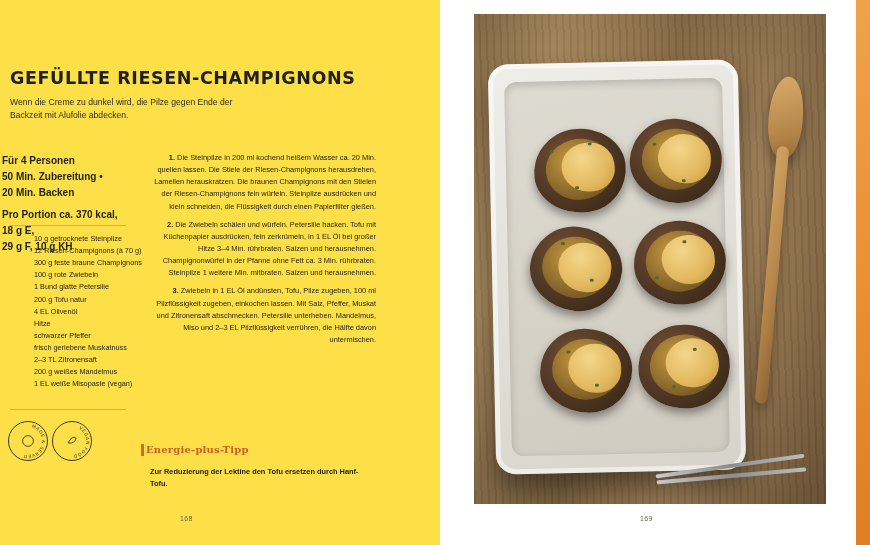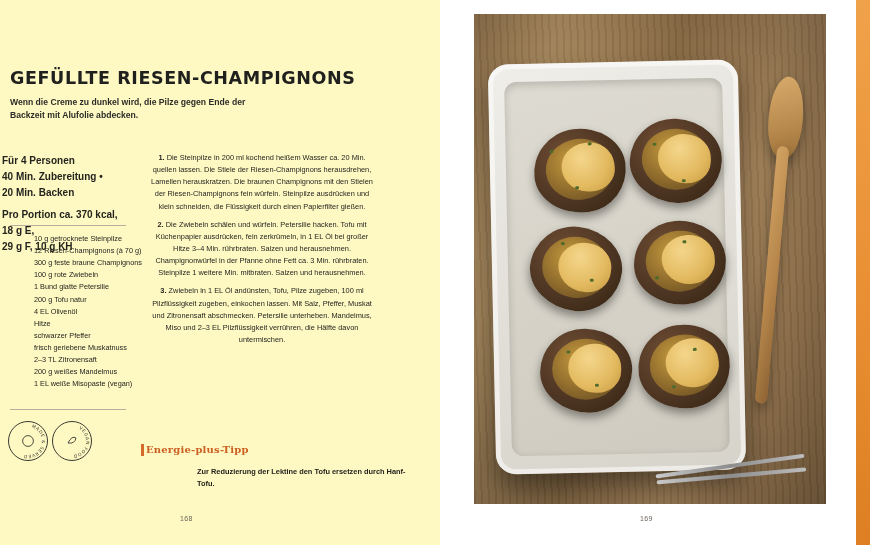--- a/index.html
+++ b/index.html
@@ -17,21 +17,21 @@
     position: relative;
     width: 870px;
     height: 545px;
     display: flex;
   }
   
   .page-left {
     position: relative;
     width: 440px;
     height: 545px;
-    background: #fef9c3;
+    background: #fde047;
     box-sizing: border-box;
     padding: 0;
   }
   .recipe-title {
     position: absolute;
     left: 10px;
     top: 68px;
     font-size: 17.5px;
     letter-spacing: 0.6px;
     font-weight: 700;
@@ -39,21 +39,21 @@
     font-family: "DejaVu Sans", sans-serif;
   }
   .recipe-note {
     position: absolute;
     left: 10px;
     top: 96px;
     width: 245px;
     font-size: 8.6px;
     line-height: 1.5;
     color: #2c2c28;
-    font-weight: 700;
+    font-weight: 400;
   }
   .meta-block {
     position: absolute;
     left: 2px;
     top: 153px;
     width: 120px;
     font-size: 10px;
     line-height: 1.62;
     color: #24241f;
     font-weight: 700;
@@ -105,21 +105,21 @@
   .badge svg { display: block; }
   
   .steps {
     position: absolute;
     left: 148px;
     top: 152px;
     width: 228px;
     font-size: 7.4px;
     line-height: 1.64;
     color: #24241f;
-    text-align: center;
+    text-align: right;
   }
   .steps p { margin: 0 0 6px 0; }
   .steps .num { font-weight: 700; }
   .tip-box {
     position: absolute;
     left: 141px;
     top: 444px;
     width: 232px;
   }
   .tip-rule {
@@ -142,21 +142,20 @@
   }
   .tip-text {
     position: absolute;
     left: 9px;
     top: 22px;
     width: 218px;
     font-size: 7.4px;
     line-height: 1.6;
     color: #24241f;
     font-weight: 700;
-    margin-left: 47px;
   }
   .folio-left {
     position: absolute;
     left: 180px;
     top: 515px;
     font-size: 7px;
     color: #6b6459;
     letter-spacing: 0.4px;
   }
   
@@ -325,21 +324,21 @@
 <div class="spread">
 
   <div class="page-left">
 
     <div class="recipe-title">GEFÜLLTE RIESEN-CHAMPIGNONS</div>
 
     <div class="recipe-note">Wenn die Creme zu dunkel wird, die Pilze gegen Ende der Backzeit mit Alufolie abdecken.</div>
 
     <div class="meta-block">
       <div>Für 4 Personen</div>
-      <div>40 Min. Zubereitung •</div>
+      <div>50 Min. Zubereitung •</div>
       <div>20 Min. Backen</div>
       <div style="height:5px"></div>
       <div>Pro Portion ca. 370 kcal, 18 g E,</div>
       <div>29 g F, 10 g KH</div>
     </div>
 
     <div class="meta-rule"></div>
 
     <div class="ingredients">
       <span class="ing">10 g getrocknete Steinpilze</span>

